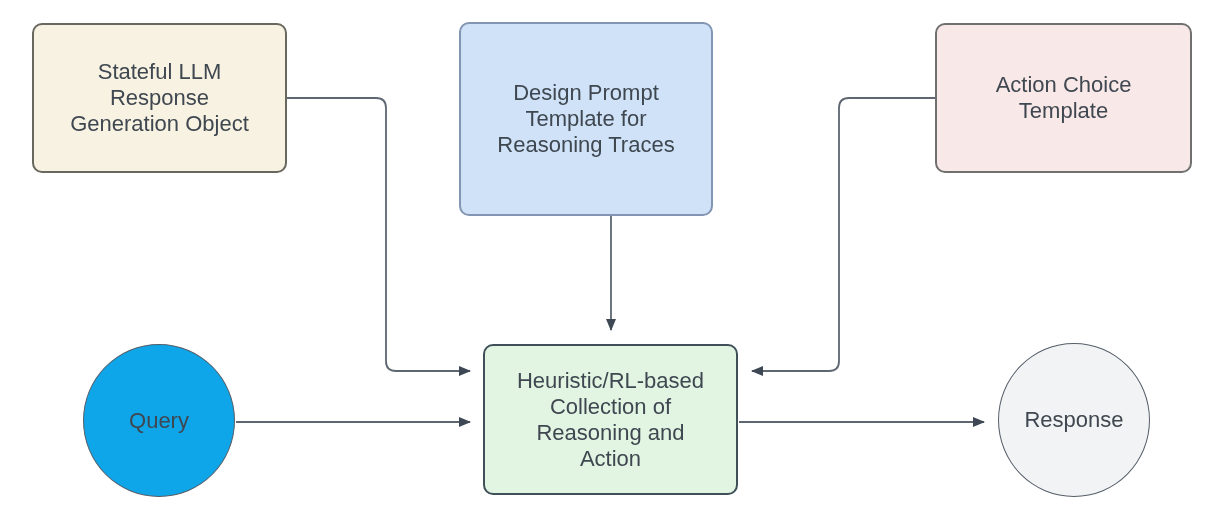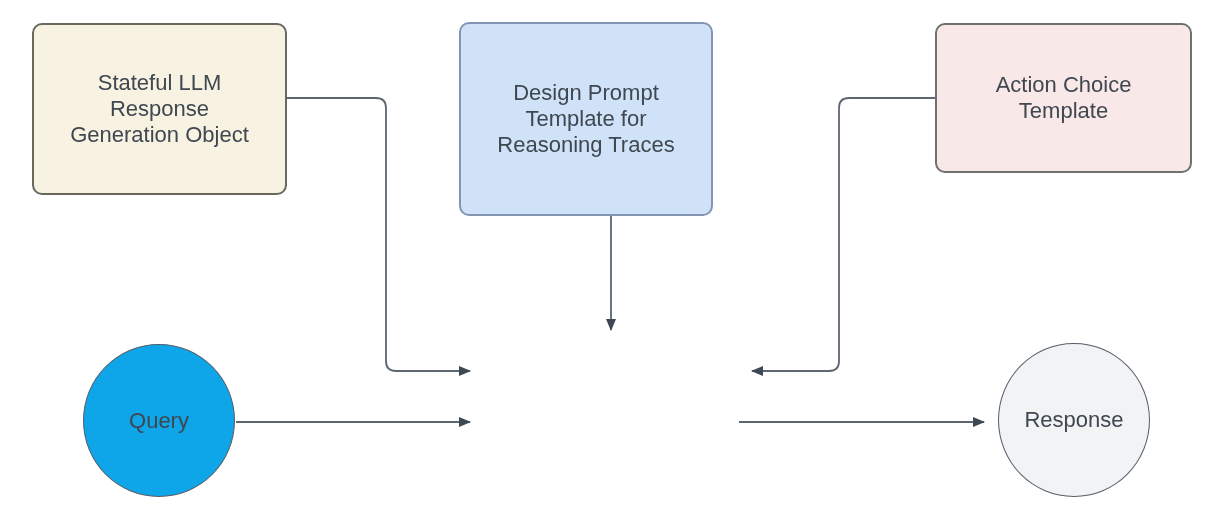--- a/index.html
+++ b/index.html
@@ -30,21 +30,21 @@
     font-size: 22px;
     line-height: 26px;
     color: #3f4750;
     white-space: pre-line;
     border-style: solid;
     border-width: 2px;
   }
   .rect-node { border-radius: 10px; padding: 6px 10px; }
   .circle-node { border-radius: 50%; border-width: 1.5px; }
 
-  .node-stateful  { left: 32px;  top: 23px;  width: 255px; height: 172px; }
+  .node-stateful  { left: 32px;  top: 23px;  width: 255px; height: 150px; }
   .node-design    { left: 459px; top: 22px;  width: 254px; height: 194px; }
   .node-action    { left: 935px; top: 23px;  width: 257px; height: 150px; }
   .node-heuristic { left: 483px; top: 344px; width: 255px; height: 151px; }
   .node-query     { left: 83px;  top: 344px; width: 152px; height: 153px; }
   .node-response  { left: 998px; top: 343px; width: 152px; height: 154px; }
 </style>
 </head>
 <body>
 
 <div class="canvas">
@@ -77,20 +77,26 @@
     <span>Design Prompt
 Template for
 Reasoning Traces</span>
   </div>
 
   <div class="node rect-node node-action" style="background-color: rgb(249, 232, 232); border-color: rgb(112, 112, 112); color: rgb(63, 71, 80);">
     <span>Action Choice
 Template</span>
   </div>
 
+  <div class="node rect-node node-heuristic" style="background-color: rgb(226, 245, 227); border-color: rgb(63, 80, 89); color: rgb(63, 71, 80);">
+    <span>Heuristic/RL-based
+Collection of
+Reasoning and
+Action</span>
+  </div>
 
   <div class="node circle-node node-query" style="background-color: #0ea5e9; border-color: rgb(85, 94, 105); color: rgb(63, 71, 80);">
     <span>Query</span>
   </div>
 
   <div class="node circle-node node-response" style="background-color: rgb(242, 243, 245); border-color: rgb(85, 94, 105); color: rgb(63, 71, 80);">
     <span>Response</span>
   </div>
 
 </div>

